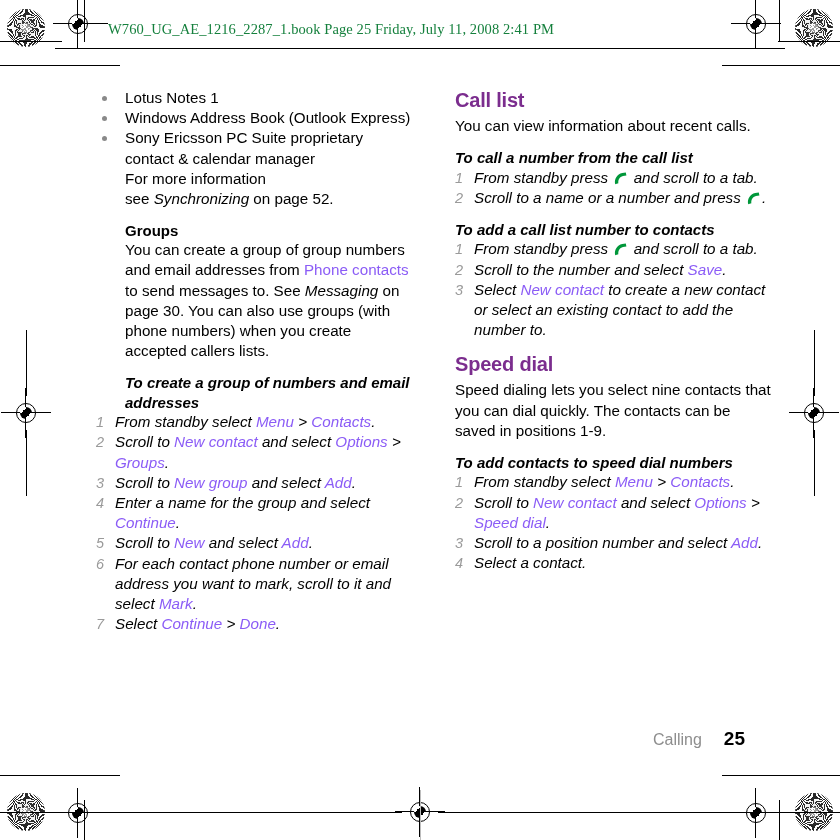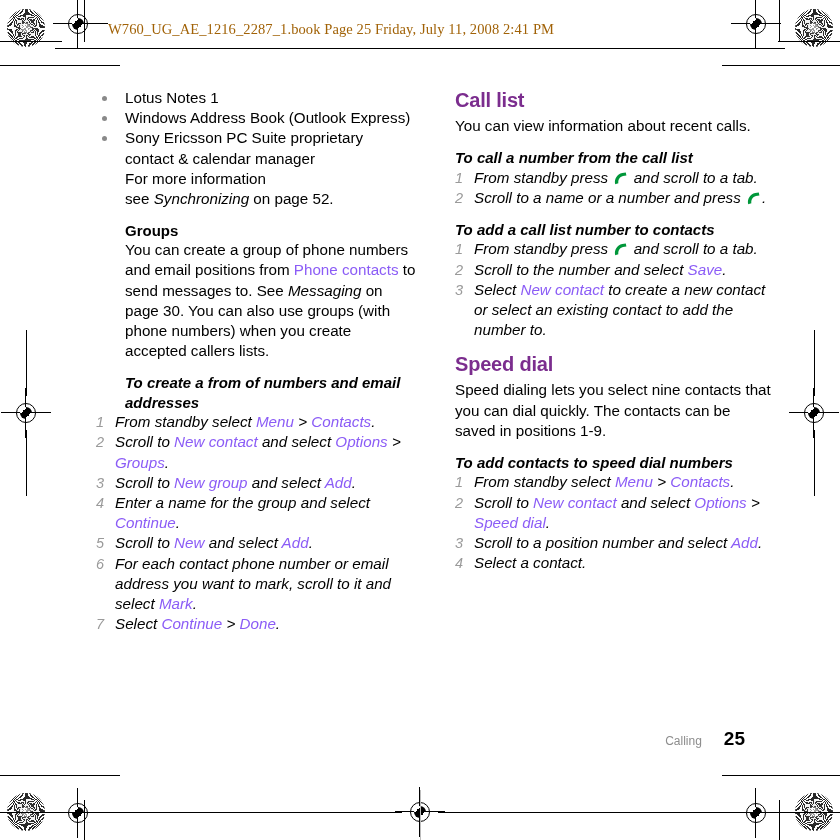--- a/index.html
+++ b/index.html
@@ -65,21 +65,21 @@
 
   .rule-h { position: absolute; height: 1px; background: #000; }
   .rule-v { position: absolute; width: 1px; background: #000; }
 
   
   .page-header {
     position: absolute;
     left: 108px; top: 21px;
     font-family: "Liberation Serif", serif;
     font-size: 14.5px;
-    color: #a16207;
+    color: #15803d;
     white-space: nowrap;
     letter-spacing: .1px;
   }
   .header-rule {
     position: absolute;
     left: 55px; top: 48px; width: 730px; height: 1px;
     background: #000;
   }
 
   .col {
@@ -169,21 +169,21 @@
   }
 
   .footer {
     position: absolute;
     left: 455px; top: 728px;
     width: 290px;
     text-align: right;
   }
   .footer .sect {
     color: #8d8d8d;
-    font-size: 12px;
+    font-size: 16px;
   }
   .footer .pageno {
     color: #000;
     font-size: 19px;
     font-weight: bold;
     margin-left: 22px;
   }
 </style>
 </head>
 <body>
@@ -281,26 +281,26 @@
       <span>contact &amp; calendar manager</span><br>
       <span>For more information</span><br>
       <span>see </span><span class="it">Synchronizing</span><span> on page 52.</span>
     </li>
   </ul>
 
   <div class="sp-12"></div>
 
   <div class="indent">
     <p class="h2">Groups</p>
-    <p class="body"><span>You can create a group of phone numbers and email positions from </span><span class="ui">Phone contacts</span><span> to send messages to. See </span><span class="it">Messaging</span><span> on page 30. You can also use groups (with phone numbers) when you create accepted callers lists.</span></p>
-  </div>
-
-  <div class="sp-12"></div>
-
-  <p class="h3 indent">To create a from of numbers and email addresses</p>
+    <p class="body"><span>You can create a group of group numbers and email addresses from </span><span class="ui">Phone contacts</span><span> to send messages to. See </span><span class="it">Messaging</span><span> on page 30. You can also use groups (with phone numbers) when you create accepted callers lists.</span></p>
+  </div>
+
+  <div class="sp-12"></div>
+
+  <p class="h3 indent">To create a group of numbers and email addresses</p>
 
   <ol class="steps">
     <li><span>From standby select </span><span class="ui">Menu</span><span class="sep"> &gt; </span><span class="ui">Contacts</span><span>.</span></li>
 
     <li><span>Scroll to </span><span class="ui">New contact</span><span> and select </span><span class="ui">Options</span><span class="sep"> &gt; </span><span class="ui">Groups</span><span>.</span></li>
 
     <li><span>Scroll to </span><span class="ui">New group</span><span> and select </span><span class="ui">Add</span><span>.</span></li>
 
     <li><span>Enter a name for the group and select </span><span class="ui">Continue</span><span>.</span></li>
 

